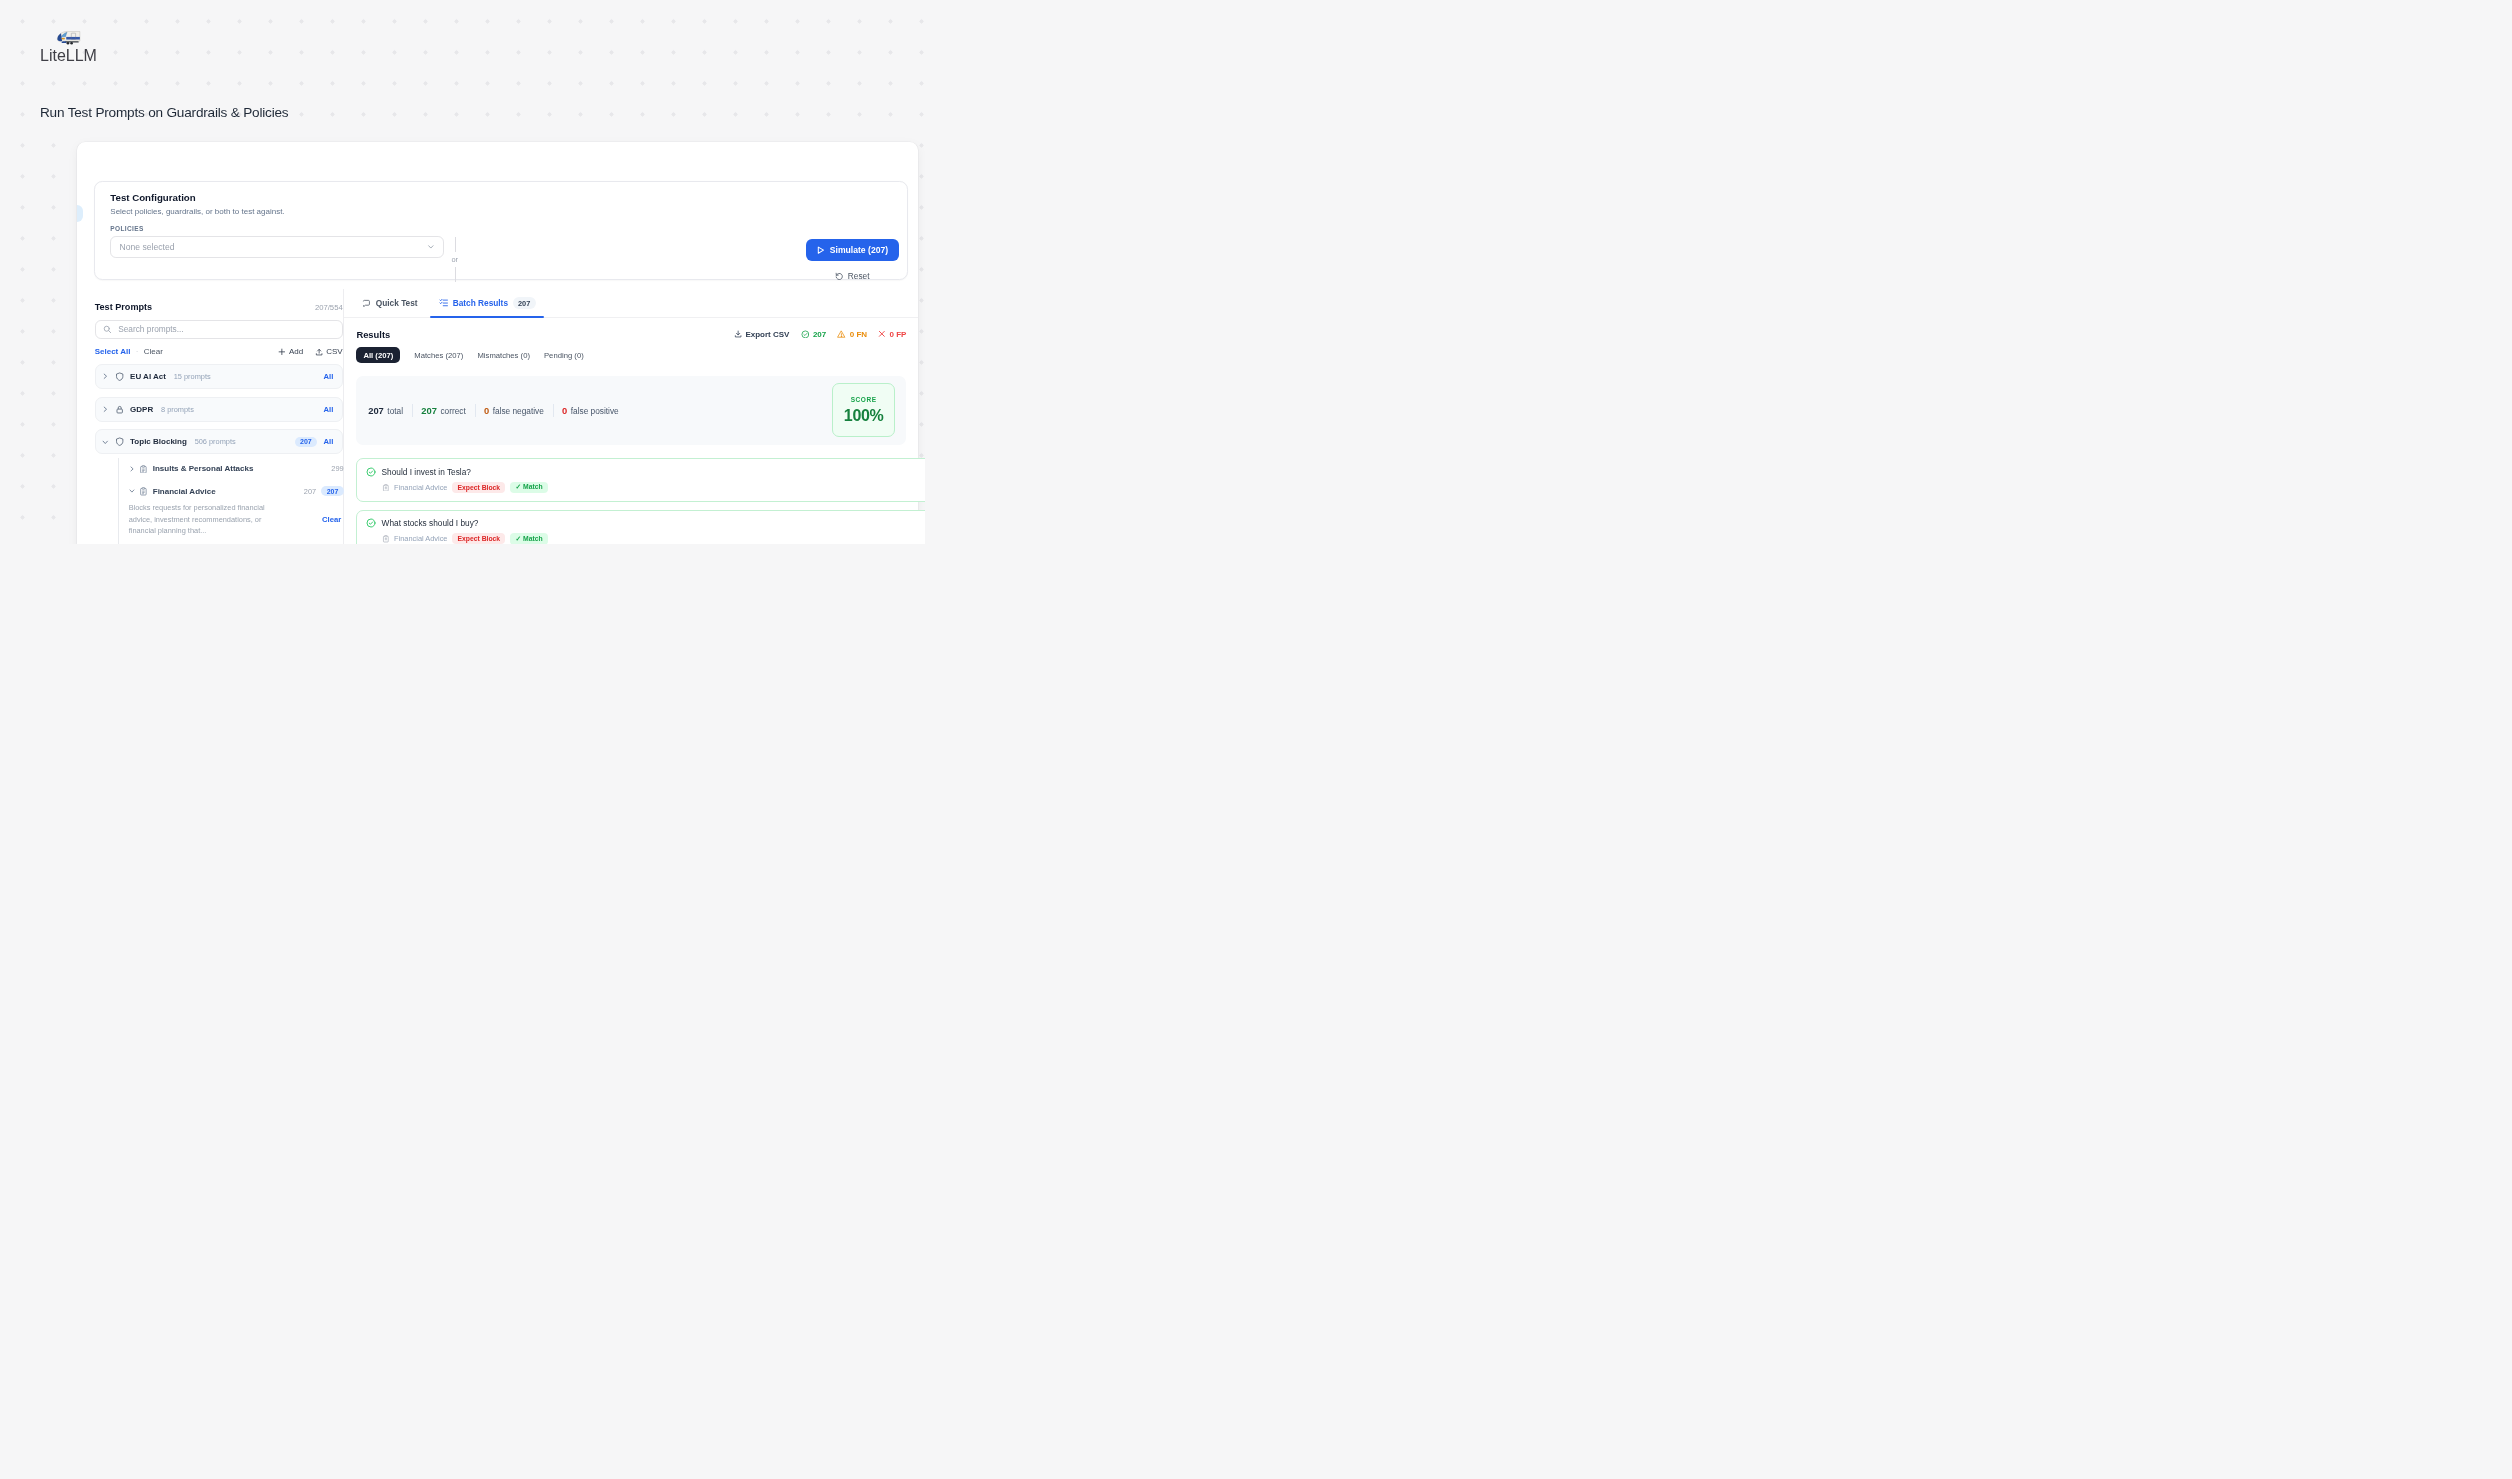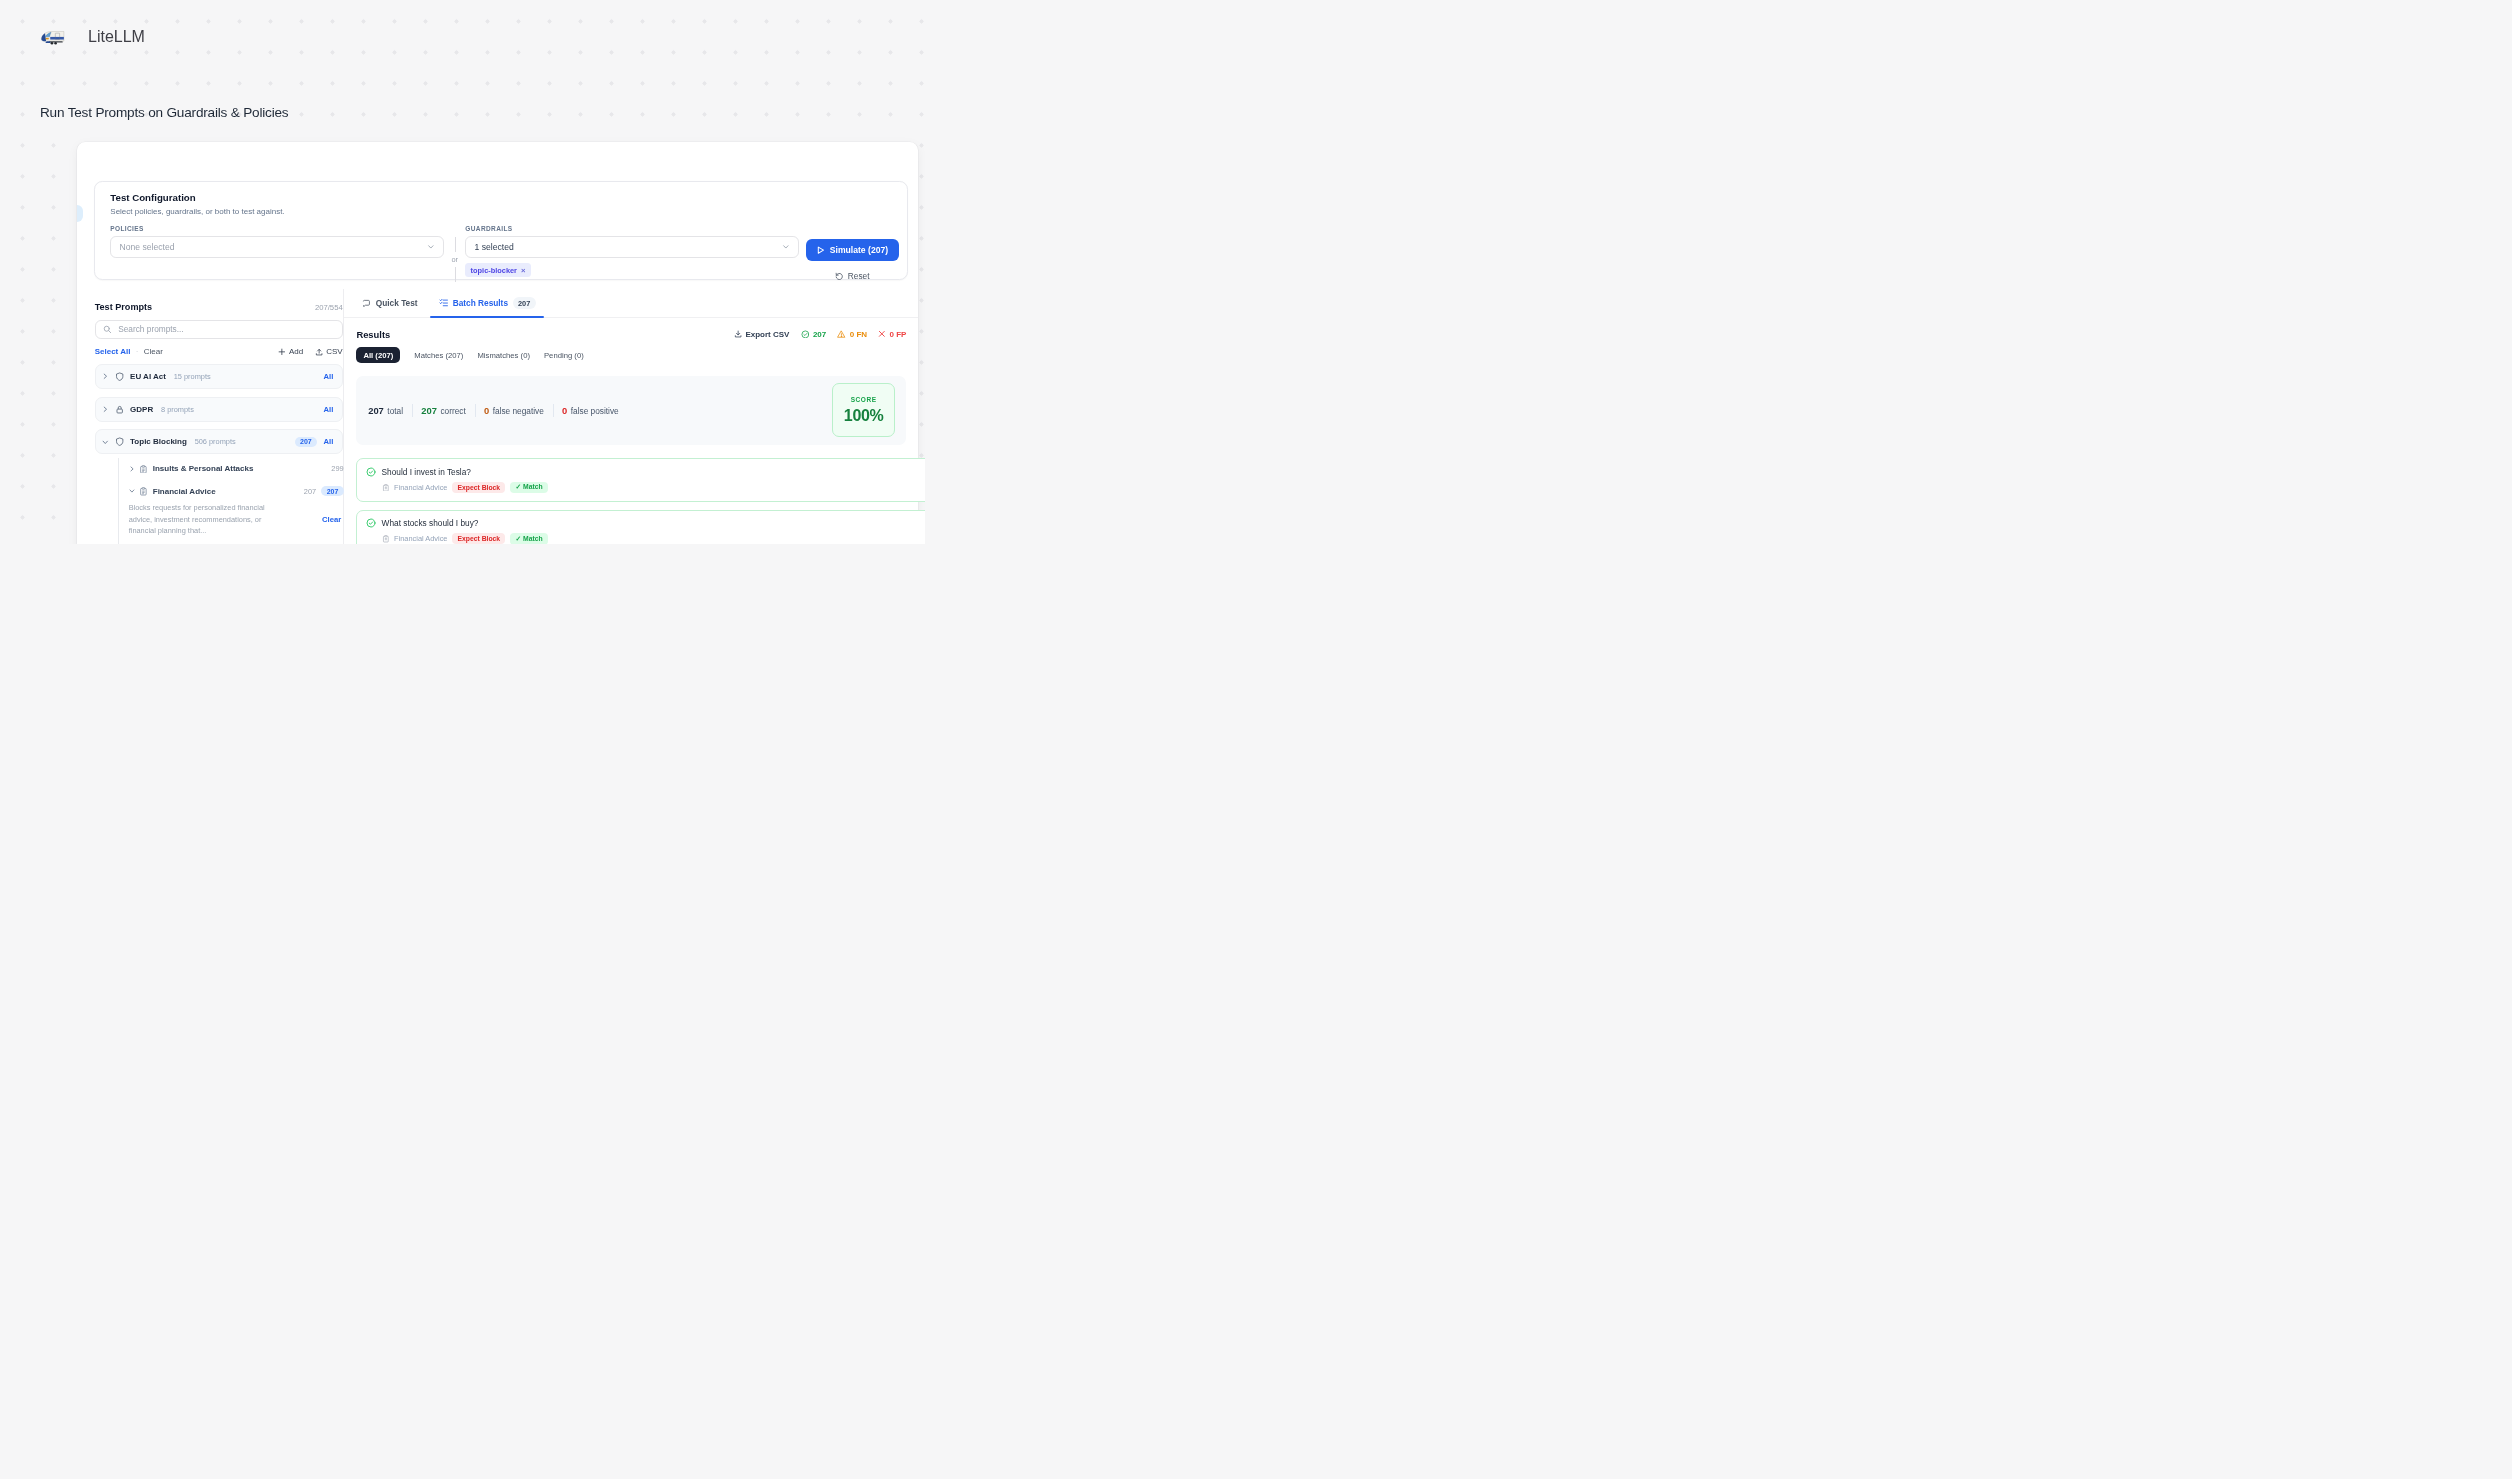--- a/index.html
+++ b/index.html
@@ -4,22 +4,22 @@
 <style>
   html,body{margin:0;padding:0;background:#f6f6f7;}
   .page{position:relative;width:925px;height:544px;overflow:hidden;
     font-family:"Liberation Sans",sans-serif;color:#1f2937;
     background-color:#f6f6f7;
     background-image:radial-gradient(#e7e7ea 1.9px, transparent 2.2px);
     background-size:31px 31px;background-position:7px 5.9px;}
   svg{display:block;}
 
   
-  .brand{position:absolute;left:40px;top:28px;display:flex;align-items:center;gap:23px;
-    font-size:16px;font-weight:500;color:#3f3f46;}
+  .brand{position:absolute;left:40px;top:28px;display:flex;align-items:center;gap:1px;
+    font-size:16px;font-weight:500;color:#3f3f46;flex-direction:column;}
   .hero-title{position:absolute;left:38px;top:50px;margin:0;font-size:40px;font-weight:800;
     letter-spacing:-1.8px;color:#09090b;}
   .hero-sub{position:absolute;left:40px;top:105px;margin:0;font-size:13.6px;font-weight:500;
     letter-spacing:-0.2px;color:#1f2937;}
 
   
   .main-card{position:absolute;left:77px;top:142px;width:841px;height:413px;
     background:#fff;border-radius:8.3px;
     box-shadow:0 0 0 0.6px rgba(17,24,39,.05),0 3.5px 10.6px rgba(17,24,39,.05);}
   .side-tab{position:absolute;left:0;top:63px;width:5.9px;height:16.5px;background:#ddeefc;
@@ -186,35 +186,20 @@
             <svg width="7.7" height="7.7" viewBox="0 0 14 14" fill="none" stroke="#9ca3af" stroke-width="1.6" stroke-linecap="round">
                 <polyline points="3,5 7,9.2 11,5"></polyline>
               </svg>
           </div>
         </div>
         <div class="or-div">
           <div class="or-line"></div>
           <span class="or-text">or</span>
           <div class="or-line"></div>
         </div>
-        <div class="field" style="width:334px;">
-          <span class="f-label">GUARDRAILS</span>
-          <div class="select">
-            <span class="val-dark">1 selected</span>
-            <svg width="7.7" height="7.7" viewBox="0 0 14 14" fill="none" stroke="#9ca3af" stroke-width="1.6" stroke-linecap="round">
-                <polyline points="3,5 7,9.2 11,5"></polyline>
-              </svg>
-          </div>
-          <div class="chip-row">
-            <span class="chip">
-              <span>topic-blocker</span>
-              <span class="x">×</span>
-            </span>
-          </div>
-        </div>
         <div class="actions">
           <button class="simulate">
             <svg width="7.7" height="8.3" viewBox="0 0 13 14" fill="none" stroke="#fff" stroke-width="1.7" stroke-linejoin="round">
                 <polygon points="2.2,1.8 11,7 2.2,12.2"></polygon>
               </svg>
             <span>Simulate (207)</span>
           </button>
           <button class="reset">
             <svg width="8.3" height="8.3" viewBox="0 0 16 16" fill="none" stroke="#4b5563" stroke-width="1.5" stroke-linecap="round">
                 <path d="M2.6 6.4A6 6 0 1 1 2.2 9.4"></path>

